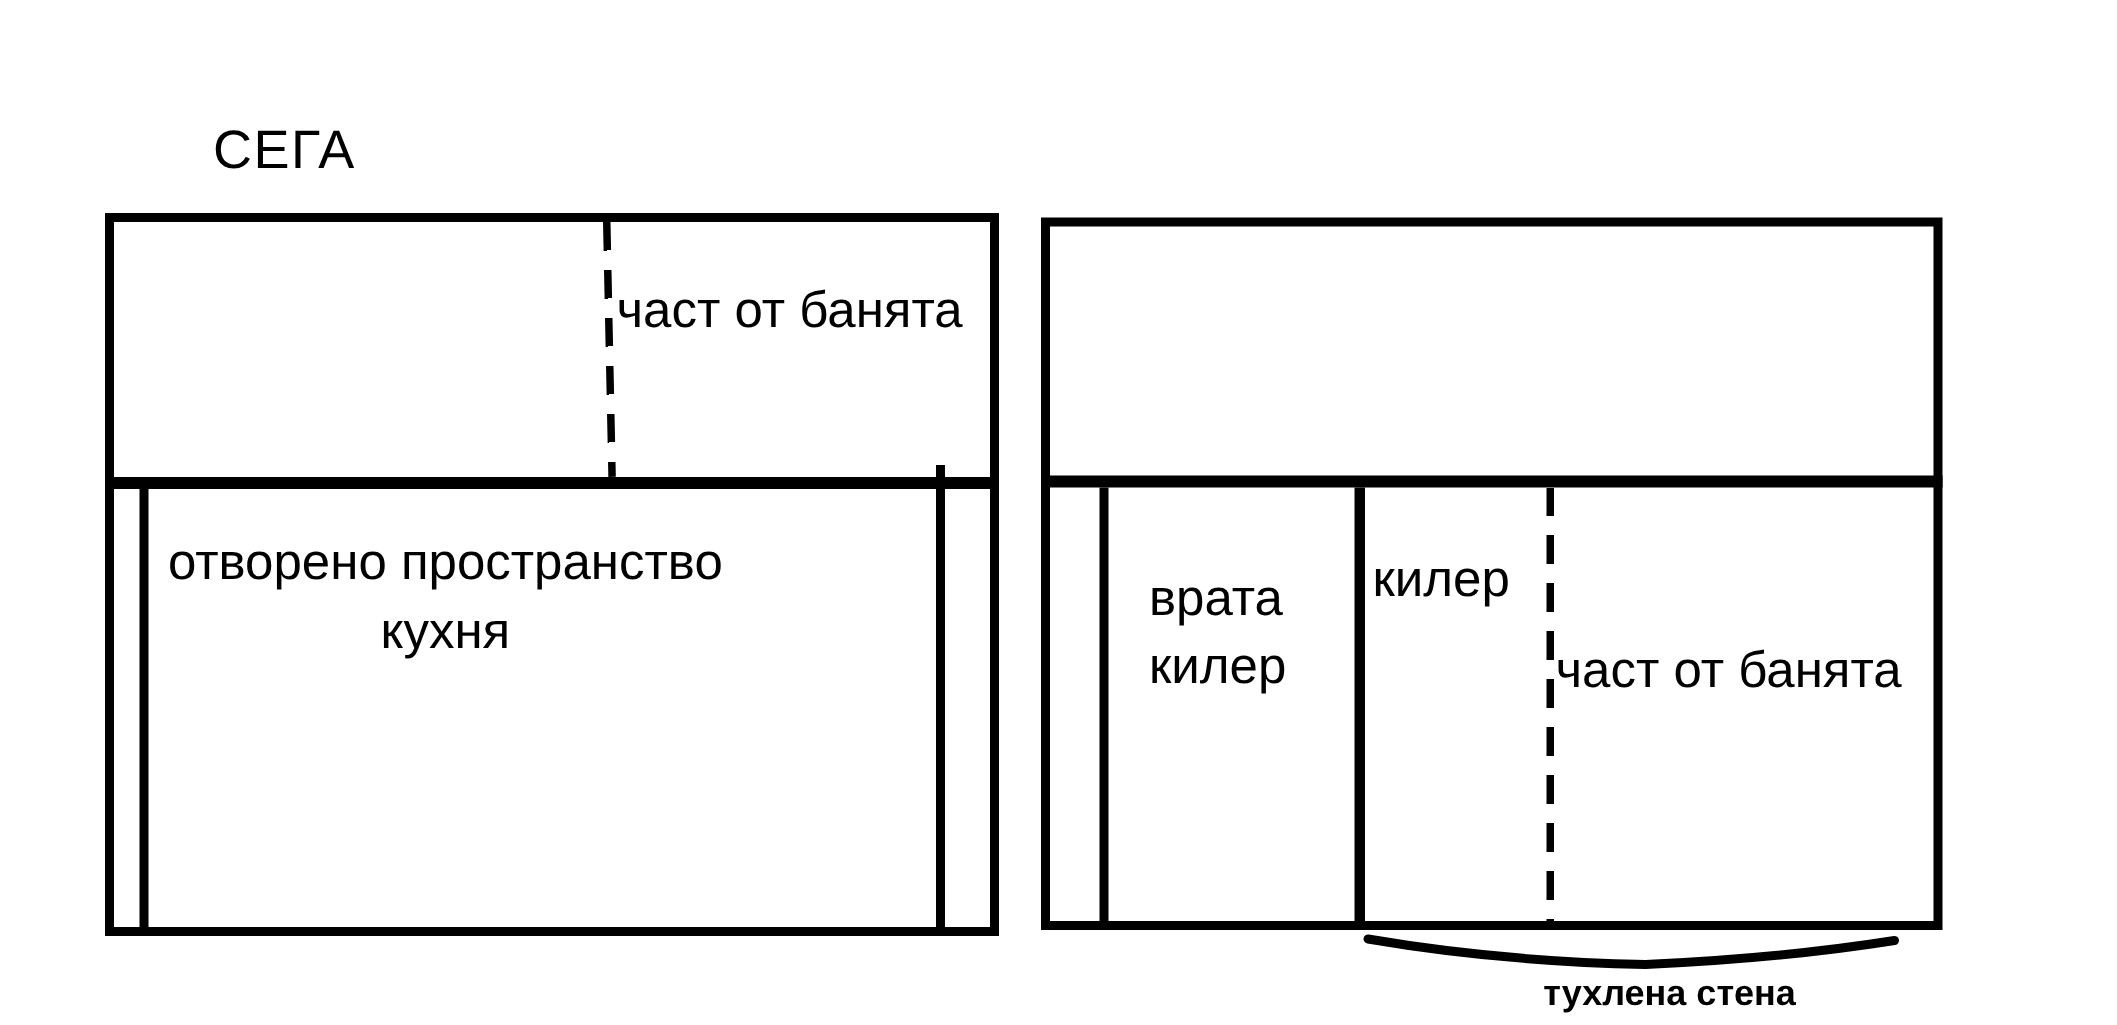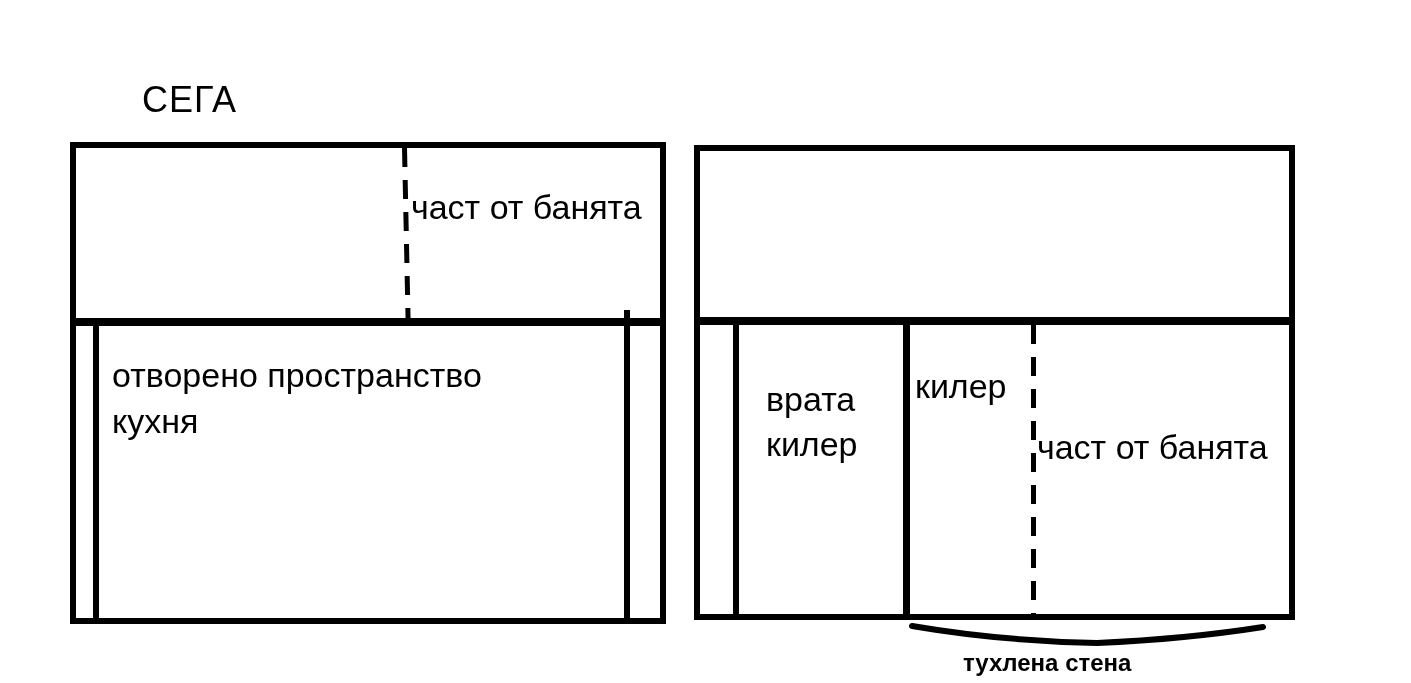--- a/index.html
+++ b/index.html
@@ -30,21 +30,21 @@
   .plan-title{
     font-size:36px;font-weight:normal;line-height:1;
     letter-spacing:1px;white-space:nowrap;
   }
   .room-label{
     font-size:34px;font-weight:normal;line-height:46px;
     white-space:nowrap;
   }
   .small-label{
     font-size:24px;font-weight:bold;line-height:1.1;
-    white-space:nowrap;
+    white-space:nowrap;text-align:center;
   }
   svg{display:block;}
 </style>
 </head>
 <body>
 
 <div class="stage">
 
   <div class="abs plan-title" style="left:142px;top:82px;">СЕГА</div>
 
@@ -52,21 +52,21 @@
 
   <div class="abs hline" style="left:70px;top:318px;width:596px;height:8px;"></div>
 
   <div class="abs vdash" style="left:402px;top:148px;width:5px;height:170px;transform:rotate(-1.2deg);transform-origin:top center;"></div>
 
   <div class="abs room-label" style="left:411px;top:184px;">част от банята</div>
 
   <div class="abs vline" style="left:93px;top:326px;width:6px;height:294px;"></div>
   <div class="abs vline" style="left:624px;top:310px;width:6px;height:310px;"></div>
 
-  <div class="abs room-label" style="left:112px;top:352px;">
+  <div class="abs room-label" style="left:112px;top:352px;text-align:center;">
     <div>отворено пространство</div>
     <div>кухня</div>
   </div>
 
 
   <div class="abs outline" style="left:694px;top:145px;width:601px;height:475px;"></div>
 
   <div class="abs hline" style="left:694px;top:317px;width:601px;height:8px;"></div>
 
   <div class="abs vline" style="left:733px;top:325px;width:6px;height:291px;"></div>

